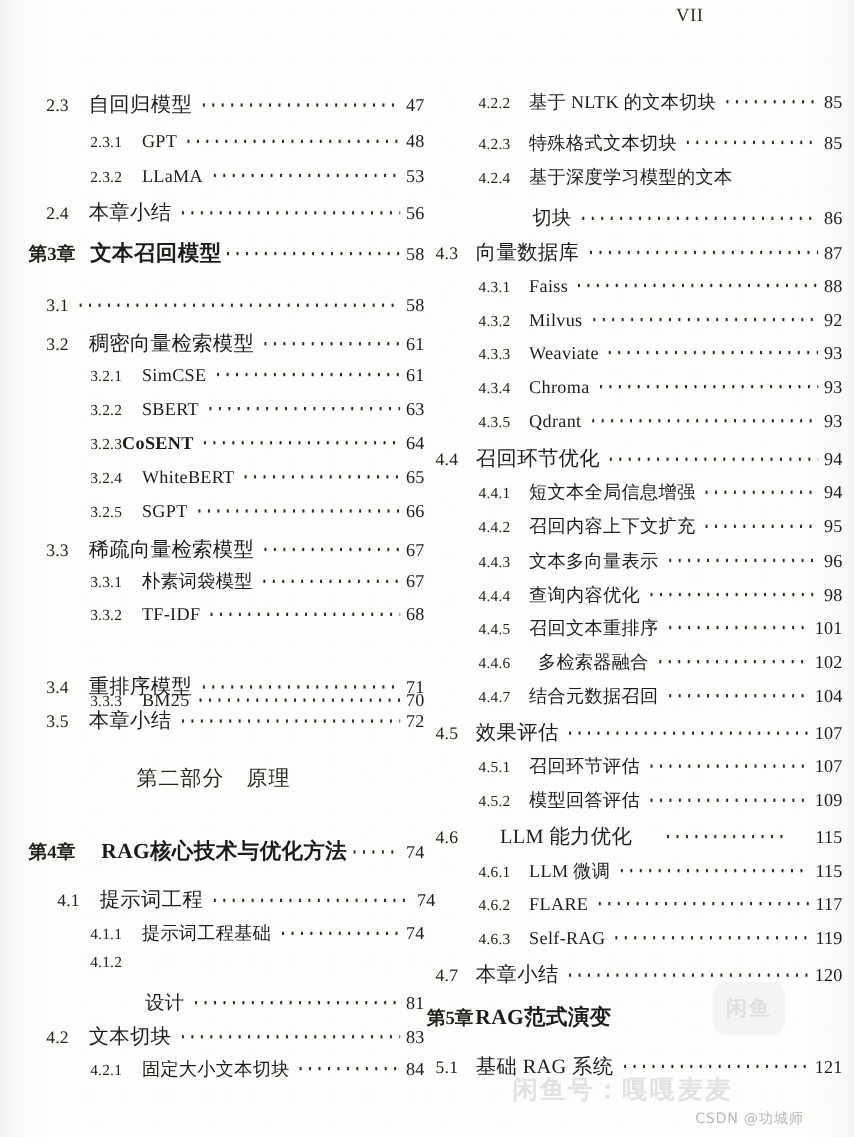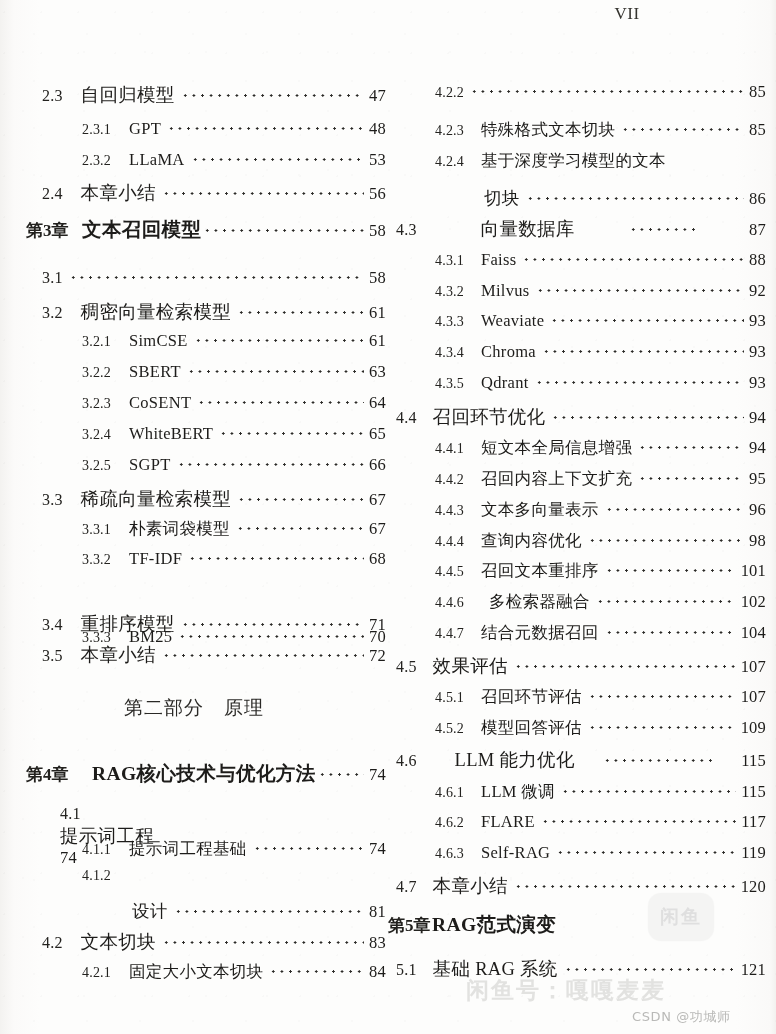--- a/index.html
+++ b/index.html
@@ -209,21 +209,21 @@
         <span class="pg">61</span>
       </div>
       <div class="row lvl2" style="top: 362px; left: 82px; width: 304px;">
         <span class="num">3.2.2</span>
         <span class="title" style="margin-left: 18px;">SBERT</span>
         <span class="lead"></span>
         <span class="pg">63</span>
       </div>
       <div class="row lvl2" style="top: 393px; left: 82px; width: 304px;">
         <span class="num">3.2.3</span>
-        <span class="title" style="margin-left: 18px;">CoSENT</span>
+        <span class="title" style=" font-weight: bold;">CoSENT</span>
         <span class="lead"></span>
         <span class="pg">64</span>
       </div>
       <div class="row lvl2" style="top: 424px; left: 82px; width: 304px;">
         <span class="num">3.2.4</span>
         <span class="title" style="margin-left: 18px;">WhiteBERT</span>
         <span class="lead"></span>
         <span class="pg">65</span>
       </div>
       <div class="row lvl2" style="top: 455px; left: 82px; width: 304px;">
@@ -267,21 +267,21 @@
         <span class="title" style="margin-left: 18px;">本章小结</span>
         <span class="lead"></span>
         <span class="pg">72</span>
       </div>
       <div class="row chap" style="top: 760px; left: 26px; width: 360px;">
         <span class="num">第4章</span>
         <span class="title" style="margin-left: 23.5px;">RAG核心技术与优化方法</span>
         <span class="lead"></span>
         <span class="pg">74</span>
       </div>
-      <div class="row lvl1" style="top: 805px; left: 42px; width: 344px; flex-direction: column;">
+      <div class="row lvl1" style="top: 805px; left: 52px; width: 344px;">
         <span class="num">4.1</span>
         <span class="title" style="margin-left: 18px;">提示词工程</span>
         <span class="lead"></span>
         <span class="pg">74</span>
       </div>
       <div class="row lvl2" style="top: 838px; left: 82px; width: 304px;">
         <span class="num">4.1.1</span>
         <span class="title" style="margin-left: 18px;">提示词工程基础</span>
         <span class="lead"></span>
         <span class="pg">74</span>
@@ -304,40 +304,41 @@
       <div class="row lvl2" style="top: 961px; left: 82px; width: 304px;">
         <span class="num">4.2.1</span>
         <span class="title" style="margin-left: 18px;">固定大小文本切块</span>
         <span class="lead"></span>
         <span class="pg">84</span>
       </div>
     </div>
   <div class="col col-right" id="colRight">
       <div class="row lvl2" style="top: 82px; left: 47px; width: 331px;">
         <span class="num">4.2.2</span>
+        <span class="title" style="margin-left: 17px;">基于 NLTK 的文本切块</span>
         <span class="lead"></span>
         <span class="pg">85</span>
       </div>
       <div class="row lvl2" style="top: 119px; left: 47px; width: 331px;">
         <span class="num">4.2.3</span>
         <span class="title" style="margin-left: 17px;">特殊格式文本切块</span>
         <span class="lead"></span>
         <span class="pg">85</span>
       </div>
       <div class="row lvl2" style="top: 150px; left: 47px; width: 331px;">
         <span class="num">4.2.4</span>
         <span class="title" style="margin-left: 17px;">基于深度学习模型的文本</span>
       </div>
       <div class="row cont" style="top: 186px; left: 47px; width: 331px;">
         <span class="num">4.2.4</span>
         <span class="title" style="margin-left: 17px;">切块</span>
         <span class="lead"></span>
         <span class="pg">86</span>
       </div>
-      <div class="row lvl1" style="top: 216px; left: 8px; width: 370px; gap: 48px;">
+      <div class="row lvl1" style="top: 216px; left: 8px; width: 370px;">
         <span class="num">4.3</span>
         <span class="title" style="margin-left: 16px;">向量数据库</span>
         <span class="lead"></span>
         <span class="pg">87</span>
       </div>
       <div class="row lvl2" style="top: 250px; left: 47px; width: 331px;">
         <span class="num">4.3.1</span>
         <span class="title" style="margin-left: 17px;">Faiss</span>
         <span class="lead"></span>
         <span class="pg">88</span>

